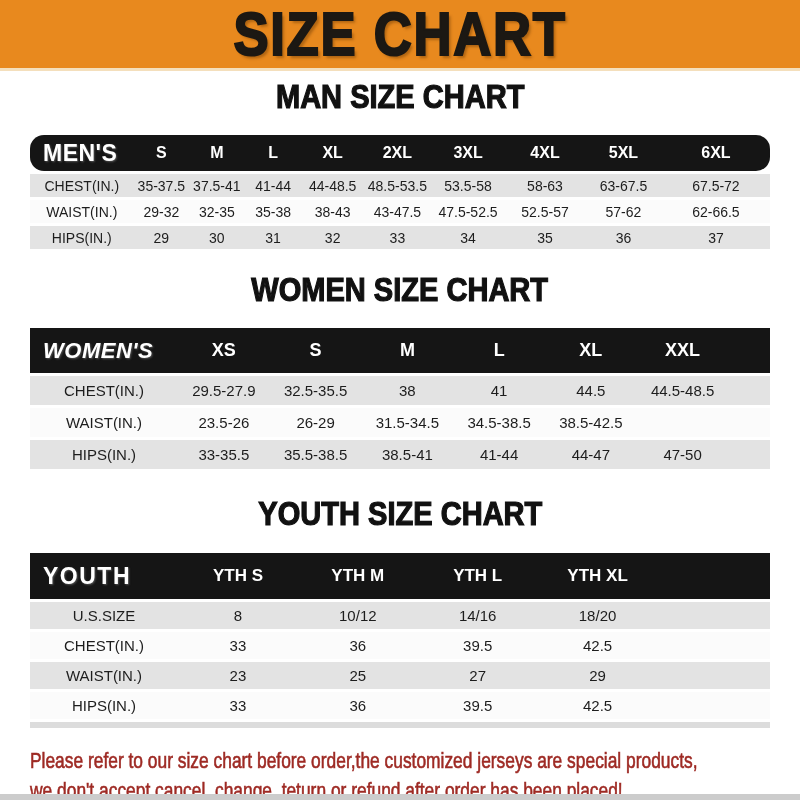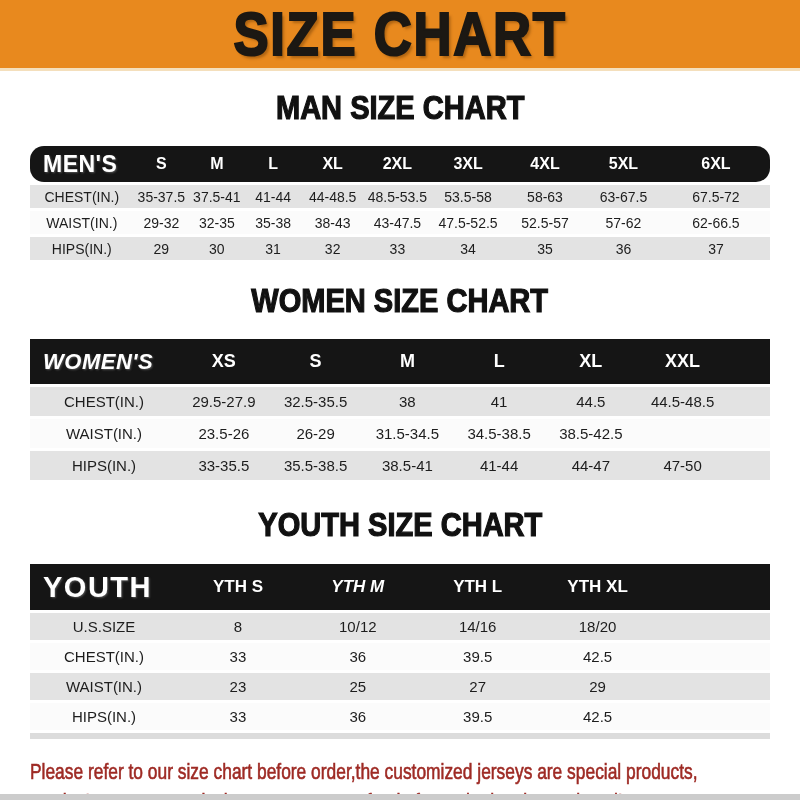--- a/index.html
+++ b/index.html
@@ -18,39 +18,39 @@
     -webkit-text-stroke:2.2px #1c1813;
     text-shadow:3px 3px 3px rgba(105,55,5,0.45);
     white-space:nowrap;line-height:1;
   }
   
   .section-heading{text-align:center;line-height:34px;}
   .section-heading>span{
     display:inline-block;font-size:33px;font-weight:700;color:#111;
     transform:scaleX(0.88);-webkit-text-stroke:1.2px #111;white-space:nowrap;
   }
-  .section:nth-child(1) .section-heading{margin:20px 0 15px;}
+  .section:nth-child(1) .section-heading{margin:9px 0 15px;}
   .section:nth-child(2) .section-heading{margin:24px 0 15px;}
   .section:nth-child(3) .section-heading{margin:28px 0 16px;}
   
   .size-table{width:740px;margin:0 auto;}
   .trow{display:flex;width:100%;}
   .cell{
     display:flex;align-items:center;justify-content:center;
     box-sizing:border-box;overflow:hidden;white-space:nowrap;
   }
   .thead{background:#151515;color:#ffffff;}
   .t-men   .thead{height:36px;border-radius:14px;}
   .t-women .thead{height:45px;}
   .t-youth .thead{height:46px;}
   .hd-label{justify-content:flex-start;padding-left:13px;font-weight:700;
             text-shadow:1px 1px 2px rgba(90,90,90,0.9);}
   .t-men   .hd-label{font-size:23px;letter-spacing:.5px;}
   .t-women .hd-label{font-size:22px;letter-spacing:.5px;}
-  .t-youth .hd-label{font-size:29px;letter-spacing:1.5px;}
+  .t-youth .hd-label{font-size:23px;letter-spacing:1.5px;}
   .hd-col{font-weight:700;}
   .t-men   .hd-col{font-size:16px;}
   .t-women .hd-col{font-size:18px;}
   .t-youth .hd-col{font-size:17px;}
   .drow{border-top:3px solid #ffffff;color:#1d1d1d;}
   .t-men   .drow{height:23px;font-size:14px;}
   .t-women .drow{height:29px;font-size:15px;}
   .t-youth .drow{height:27px;font-size:15px;}
   .drow.odd{background:#e3e3e3;}
   .drow.even{background:#fbfbfb;}
@@ -171,21 +171,21 @@
             <div class="cell val" style="width: 5.6%;"></div>
           </div>
         </div>
       </div>
       <div class="section">
         <div class="section-heading"><span>YOUTH SIZE CHART</span></div>
         <div class="size-table t-youth">
           <div class="trow thead">
             <div class="cell hd-label" style="width: 20%;">YOUTH</div>
             <div class="cell hd-col" style="width: 16.2%;">YTH S</div>
-            <div class="cell hd-col" style="width: 16.2%; font-style: italic;">YTH M</div>
+            <div class="cell hd-col" style="width: 16.2%;">YTH M</div>
             <div class="cell hd-col" style="width: 16.2%;">YTH L</div>
             <div class="cell hd-col" style="width: 16.2%;">YTH XL</div>
             <div class="cell hd-col" style="width: 15.2%;"></div>
           </div>
           <div class="trow drow odd">
             <div class="cell row-label" style="width: 20%;">U.S.SIZE</div>
             <div class="cell val" style="width: 16.2%;">8</div>
             <div class="cell val" style="width: 16.2%;">10/12</div>
             <div class="cell val" style="width: 16.2%;">14/16</div>
             <div class="cell val" style="width: 16.2%;">18/20</div>

